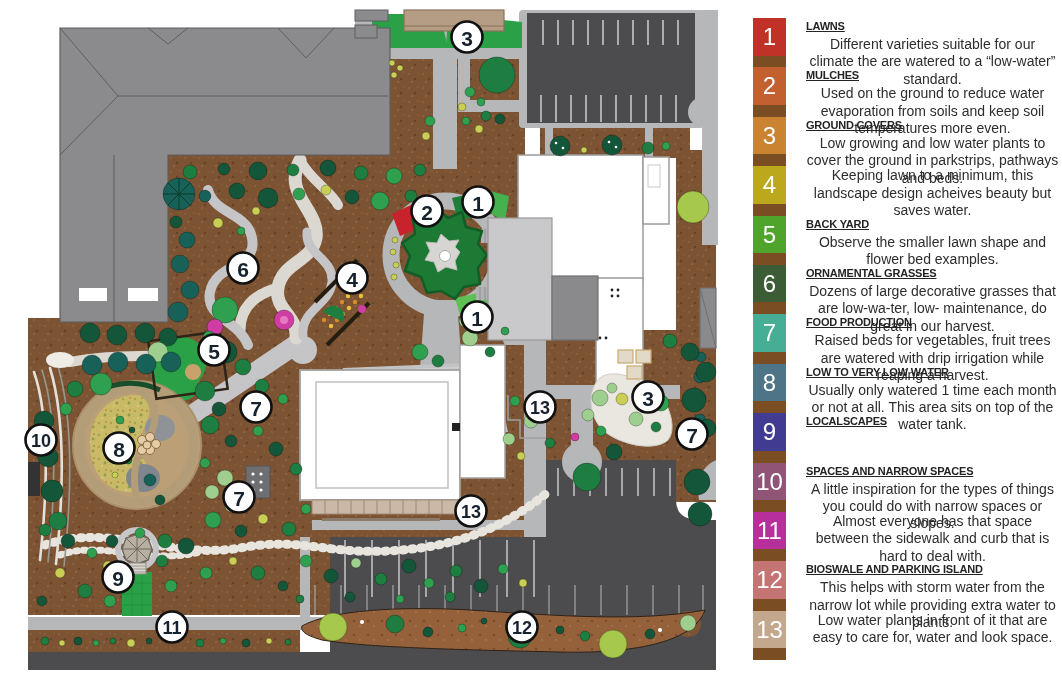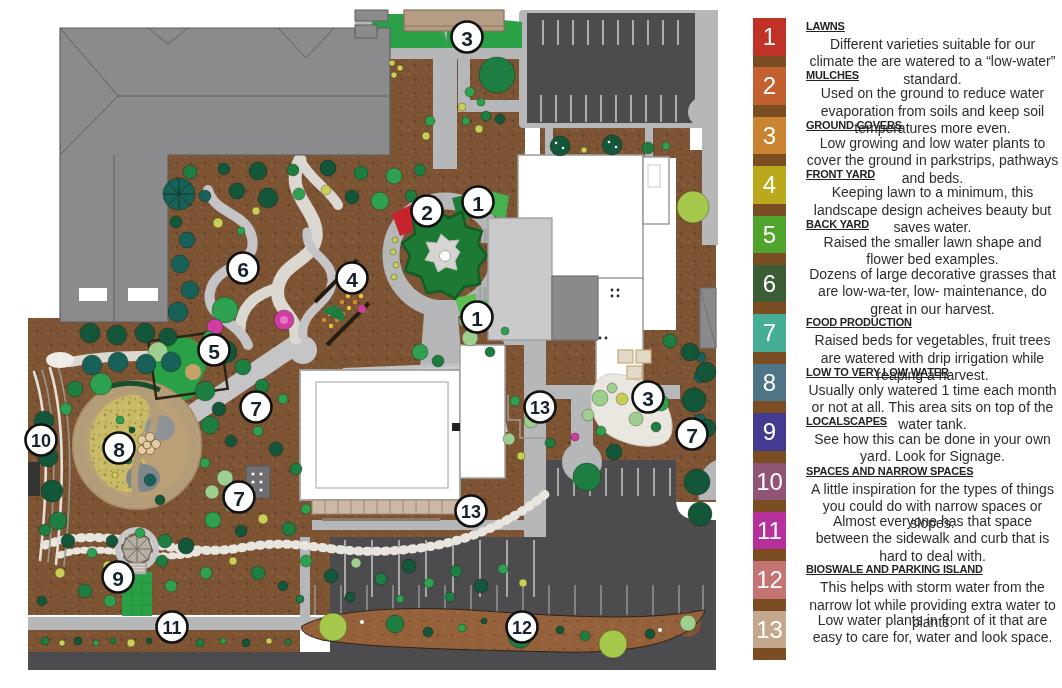--- a/index.html
+++ b/index.html
@@ -587,42 +587,42 @@
           <p class="ldesc">Low growing and low water plants to cover the ground in parkstrips, pathways and beds.</p>
         </div>
   </div>
 
   <div class="legend-item">
     <div class="colorcol">
           <div class="swatch" style="background-color: rgb(187, 168, 28);"><span>4</span></div>
           <div class="sep" style="background-color: rgb(122, 78, 34);"></div>
         </div>
     <div class="ltext">
-          <h3 class="ltitle">FRONT YARD</h3>
           <p class="ldesc">Keeping lawn to a minimum, this landscape design acheives beauty but saves water.</p>
         </div>
   </div>
 
   <div class="legend-item">
     <div class="colorcol">
           <div class="swatch" style="background-color: rgb(79, 165, 44);"><span>5</span></div>
           <div class="sep" style="background-color: rgb(122, 78, 34);"></div>
         </div>
     <div class="ltext">
           <h3 class="ltitle">BACK YARD</h3>
-          <p class="ldesc">Raised the smaller lawn shape and flower bed examples.</p>
+          <p class="ldesc">Observe the smaller lawn shape and flower bed examples.</p>
         </div>
   </div>
 
   <div class="legend-item">
     <div class="colorcol">
           <div class="swatch" style="background-color: rgb(59, 92, 52);"><span>6</span></div>
           <div class="sep" style="background-color: rgb(122, 78, 34);"></div>
         </div>
     <div class="ltext">
+          <h3 class="ltitle">ORNAMENTAL GRASSES</h3>
           <p class="ldesc">Dozens of large decorative grasses that are low-wa-ter, low- maintenance, do great in our harvest.</p>
         </div>
   </div>
 
   <div class="legend-item">
     <div class="colorcol">
           <div class="swatch" style="background-color: rgb(70, 174, 149);"><span>7</span></div>
           <div class="sep" style="background-color: rgb(122, 78, 34);"></div>
         </div>
     <div class="ltext">
@@ -642,21 +642,20 @@
         </div>
   </div>
 
   <div class="legend-item">
     <div class="colorcol">
           <div class="swatch" style="background-color: rgb(65, 60, 146);"><span>9</span></div>
           <div class="sep" style="background-color: rgb(122, 78, 34);"></div>
         </div>
     <div class="ltext">
           <h3 class="ltitle">LOCALSCAPES</h3>
-          <p class="ldesc">See how this can be done in your own yard.  Look for Signage.</p>
         </div>
   </div>
 
   <div class="legend-item">
     <div class="colorcol">
           <div class="swatch" style="background-color: rgb(143, 84, 118);"><span>10</span></div>
           <div class="sep" style="background-color: rgb(122, 78, 34);"></div>
         </div>
     <div class="ltext">
           <h3 class="ltitle">SPACES AND NARROW SPACES</h3>

